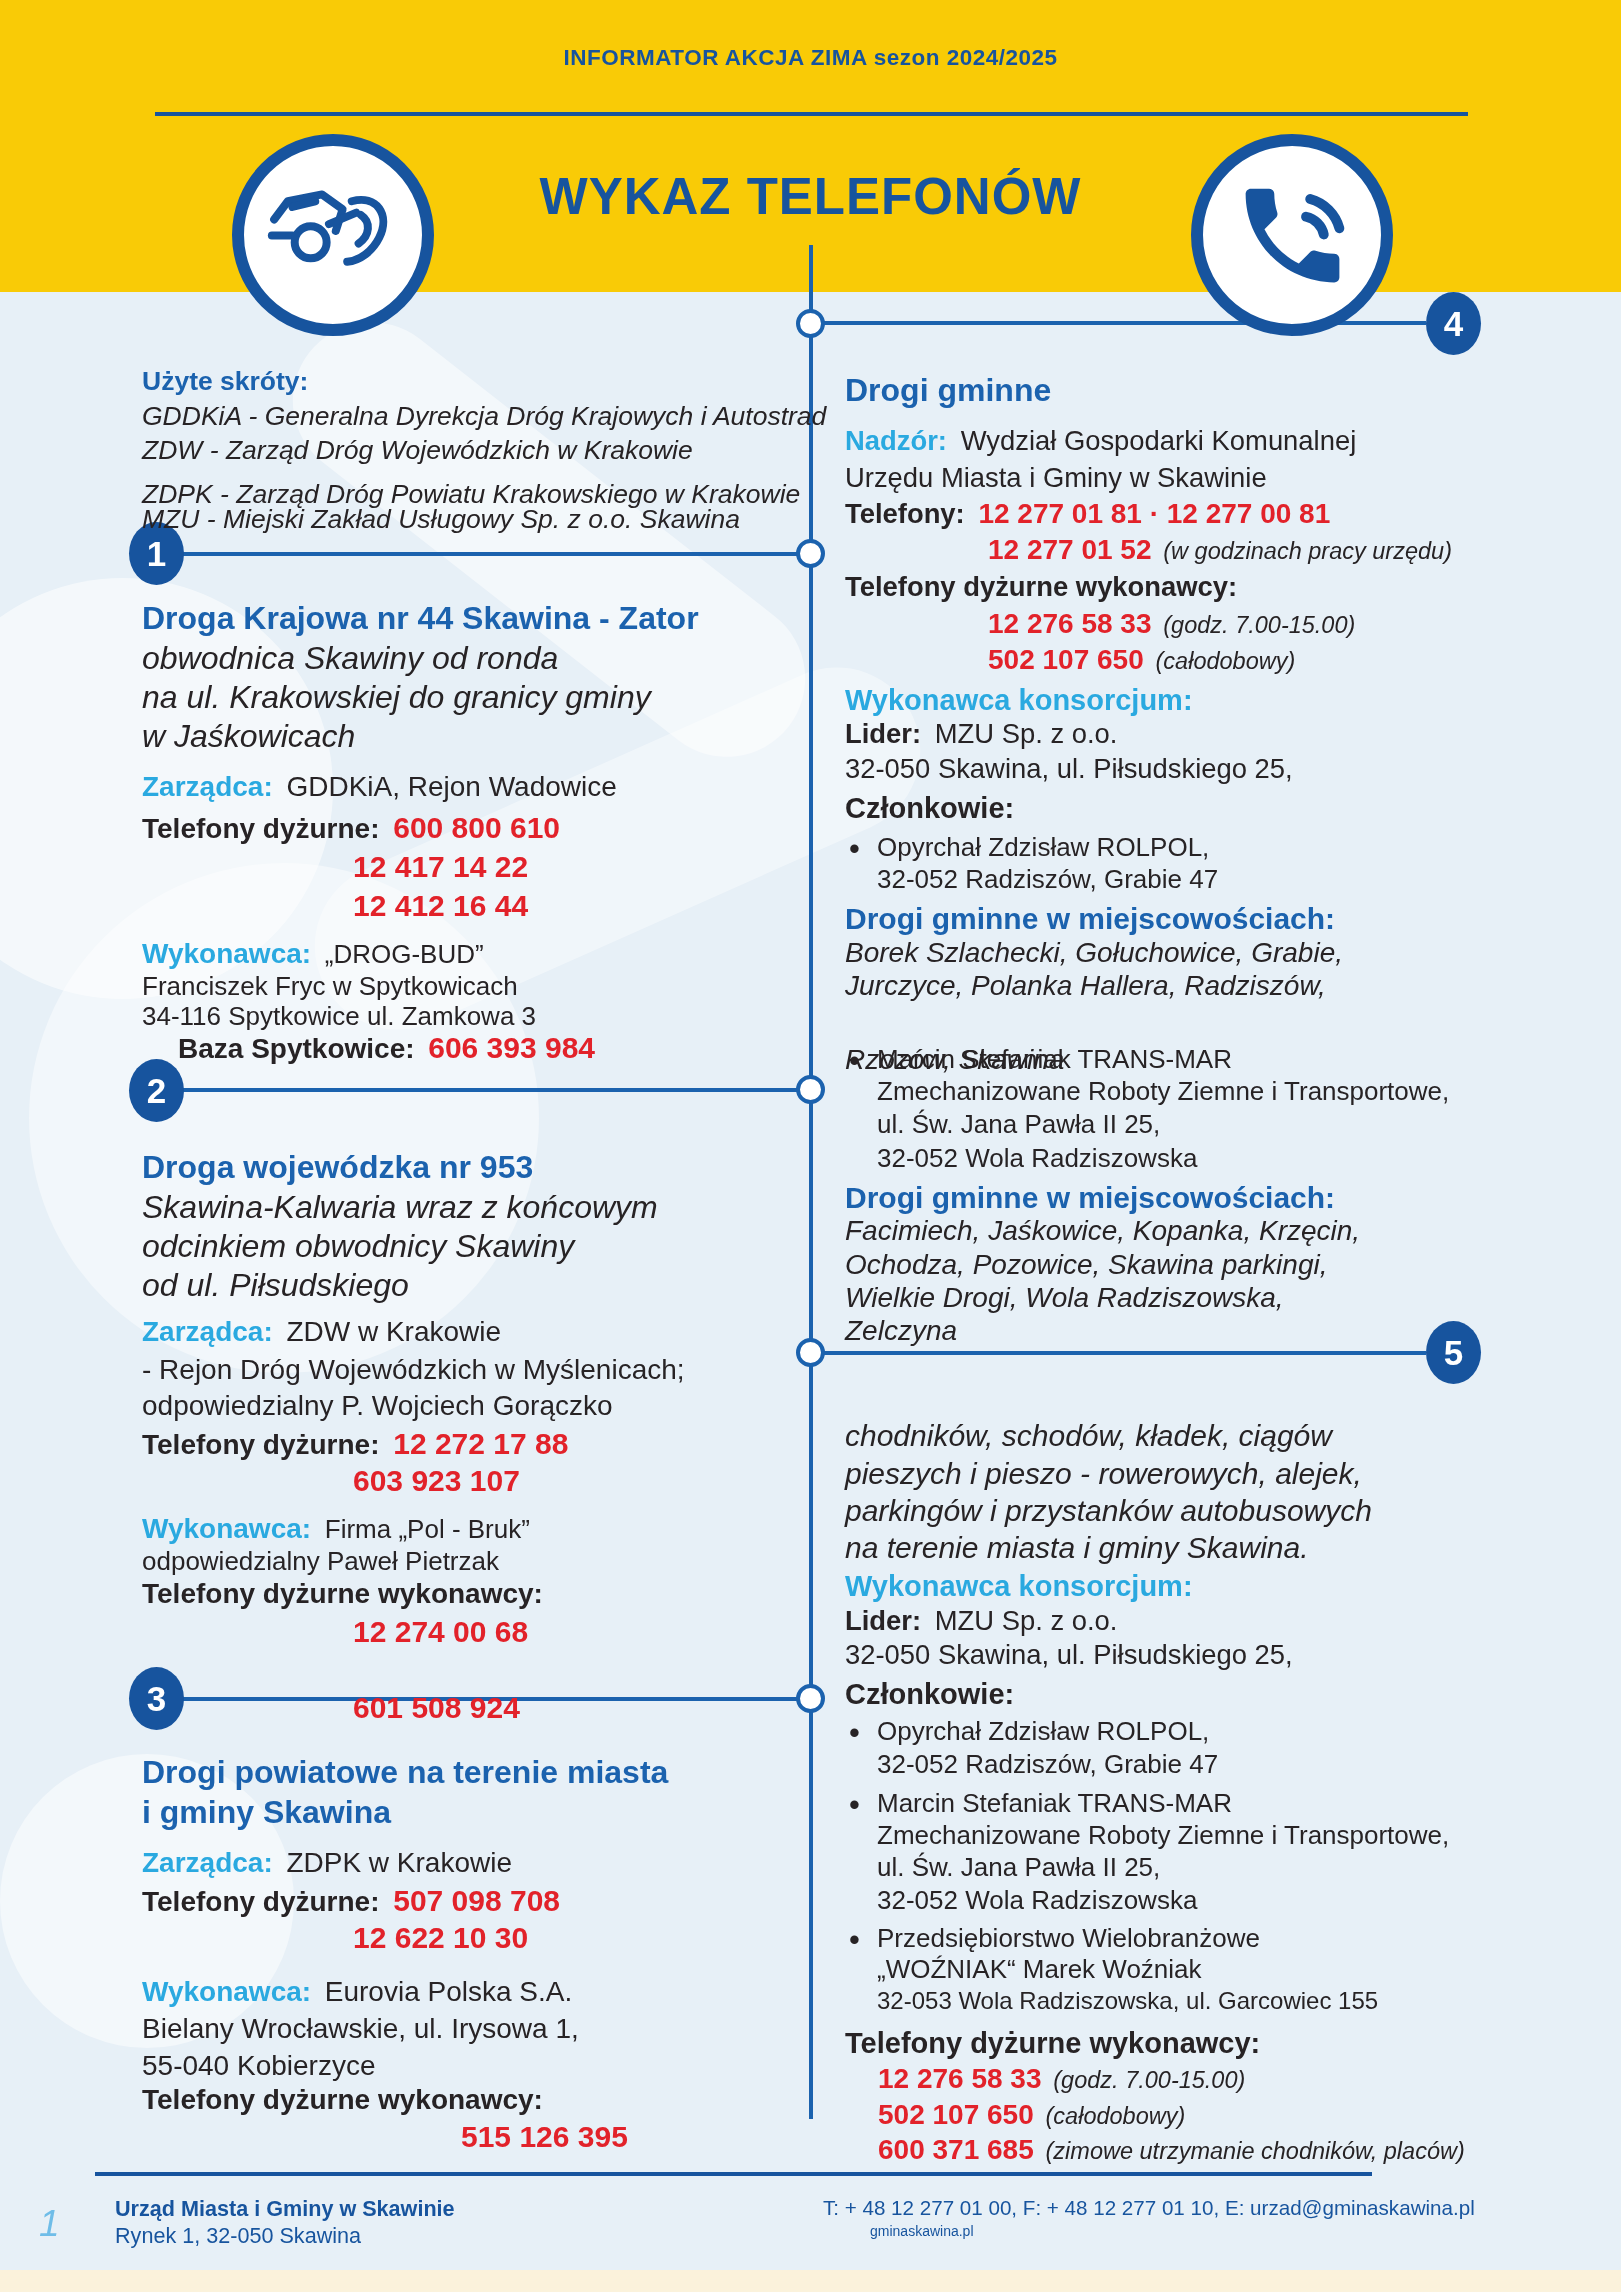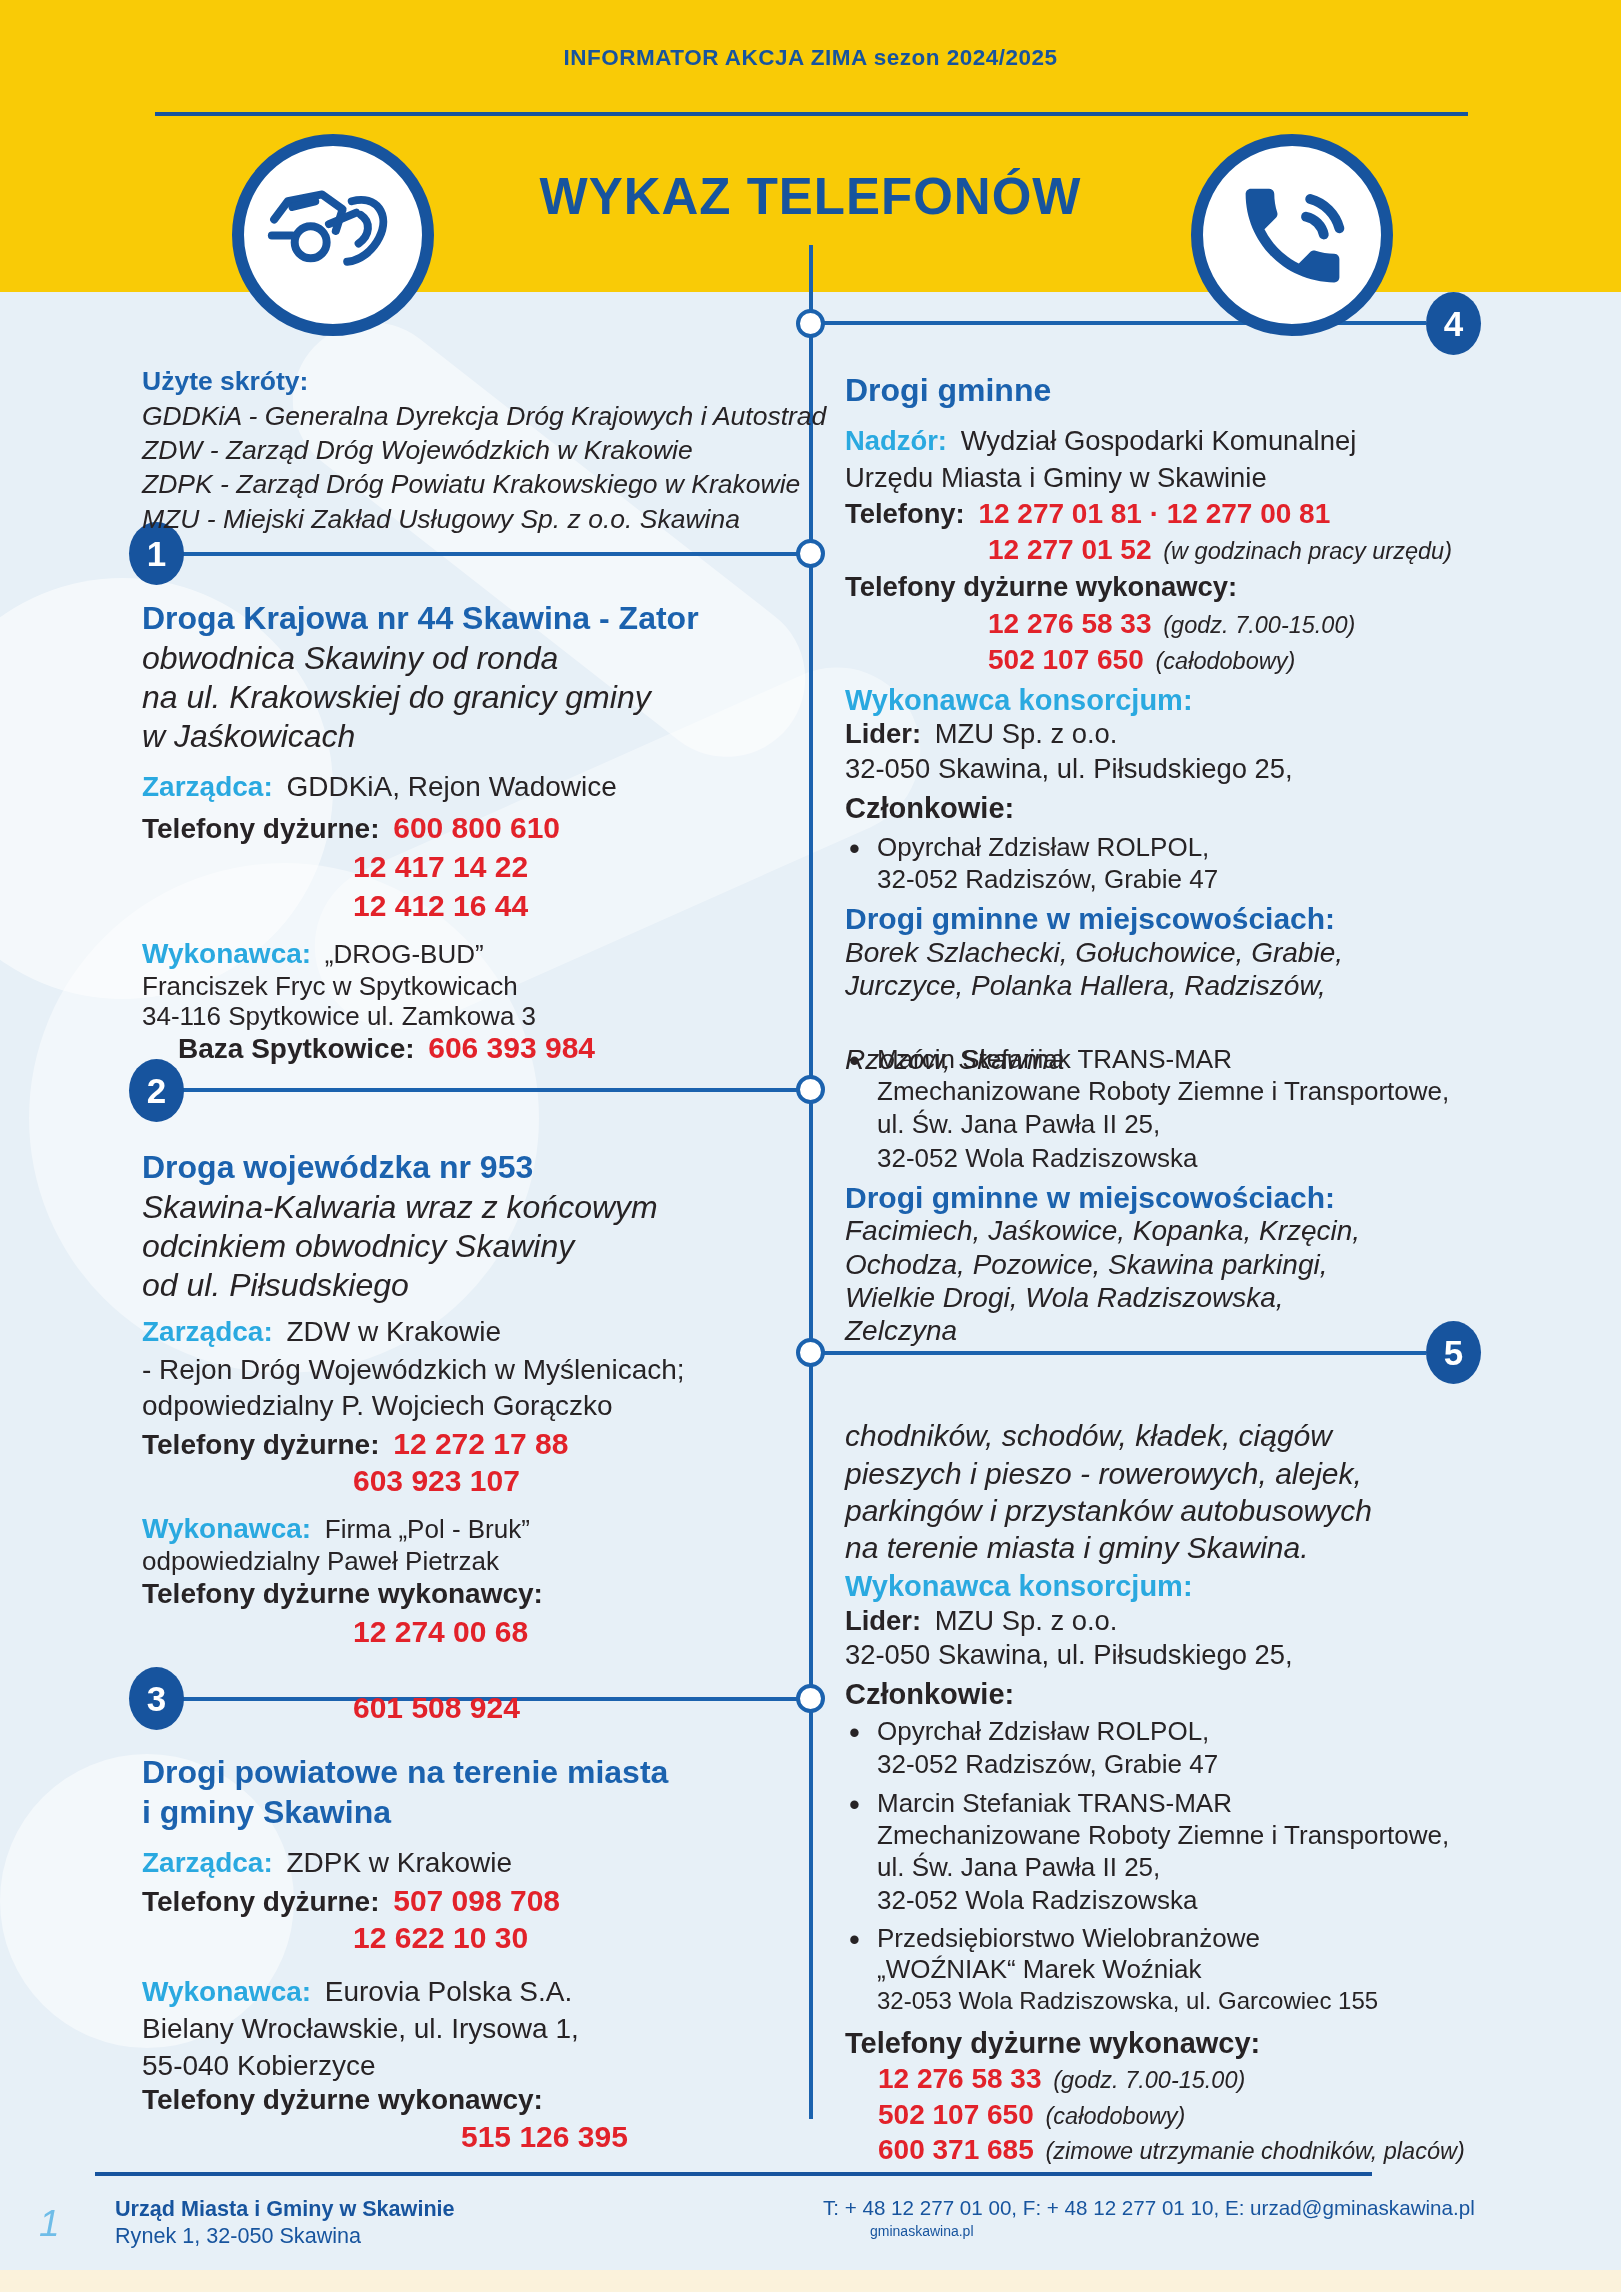--- a/index.html
+++ b/index.html
@@ -127,21 +127,21 @@
 
   <div class="hline" style="left:182px; top:1697px; width:617px;"></div>
   <div class="node" style="left:796px; top:1684px;"></div>
   <div class="badge" style="left:129px; top:1667px;">
       <span>3</span>
     </div>
 
   <div class="L" style="top:366px; font-size:26.5px;"><span class="b" style="color:var(--blue-head)">Użyte skróty:</span></div>
   <div class="L it" style="top:401px; font-size:26.5px;">GDDKiA - Generalna Dyrekcja Dróg Krajowych i Autostrad</div>
   <div class="L it" style="top:435px; font-size:26.5px;">ZDW - Zarząd Dróg Wojewódzkich w Krakowie</div>
-  <div class="L it" style="top:469px; font-size:26.5px;">ZDPK - Zarząd Dróg Powiatu Krakowskiego w Krakowie</div>
+  <div class="L it" style="top:479px; font-size:26.5px;">ZDPK - Zarząd Dróg Powiatu Krakowskiego w Krakowie</div>
   <div class="L it" style="top:504px; font-size:26.5px;">MZU - Miejski Zakład Usługowy Sp. z o.o. Skawina</div>
 
   <div class="L h1" style="top:600px;">Droga Krajowa nr 44 Skawina - Zator</div>
   <div class="L it" style="top:640px;">obwodnica Skawiny od ronda</div>
   <div class="L it" style="top:679px;">na ul. Krakowskiej  do granicy gminy</div>
   <div class="L it" style="top:718px;">w Jaśkowicach</div>
   <div class="L" style="top:771px;">
     <span class="cy">Zarządca:</span><span class="gap">GDDKiA, Rejon Wadowice</span>
   </div>
   <div class="L" style="top:811px;">

